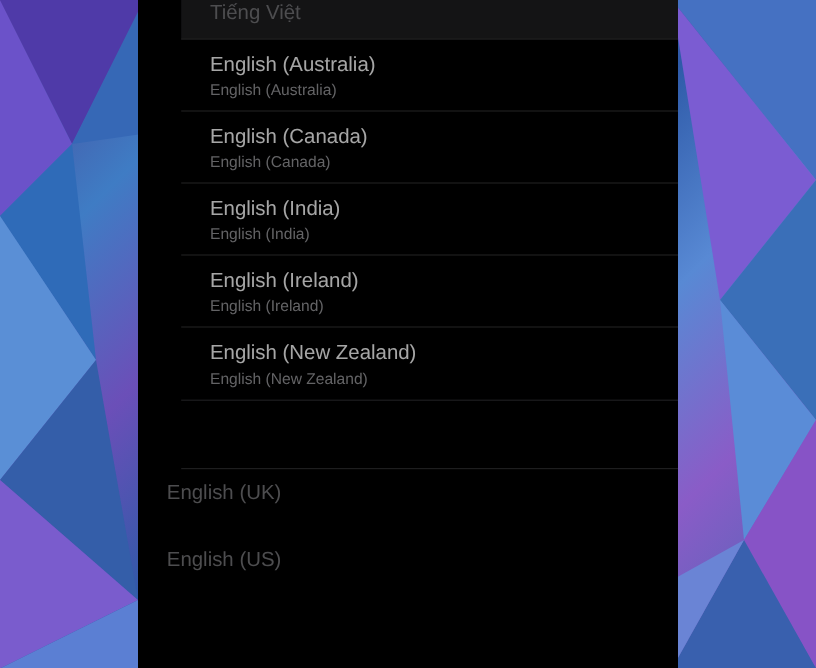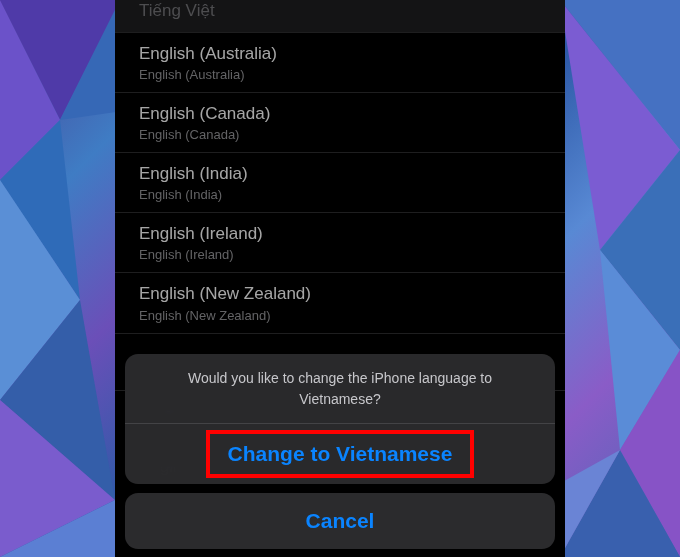--- a/index.html
+++ b/index.html
@@ -28,20 +28,21 @@
       height: 557px;
       background: #000;
       overflow: hidden;
     }
     .language-list {
       background: #000;
     }
     .language-row {
       border-bottom: 1px solid #2a2a2c;
       padding: 10px 24px 10px 24px;
+      margin-left: 36px;
     }
     .language-row.selected {
       background: #1c1c1e;
     }
     .lang-title {
       color: #e6e6e6;
       font-size: 17px;
       font-weight: 400;
       line-height: 1.3;
     }
@@ -182,23 +183,14 @@
     </div>
 
     <div class="dimmed-under">English (UK)</div>
     <div style="height:22px;"></div>
     <div class="dimmed-under" style="padding-top:4px;padding-bottom:0;">English (US)</div>
   </div>
 
   <div class="overlay-dim"></div>
 
   <div class="sheet-wrap">
-    <div class="sheet-group">
-      <div class="sheet-message">Would you like to change the iPhone language to Vietnamese?</div>
-      <div class="sheet-action">
-        <span class="action-highlight">Change to Vietnamese</span>
-      </div>
-    </div>
-    <div class="sheet-cancel">
-      <span>Cancel</span>
-    </div>
   </div>
 </div>
 
 </body></html>

